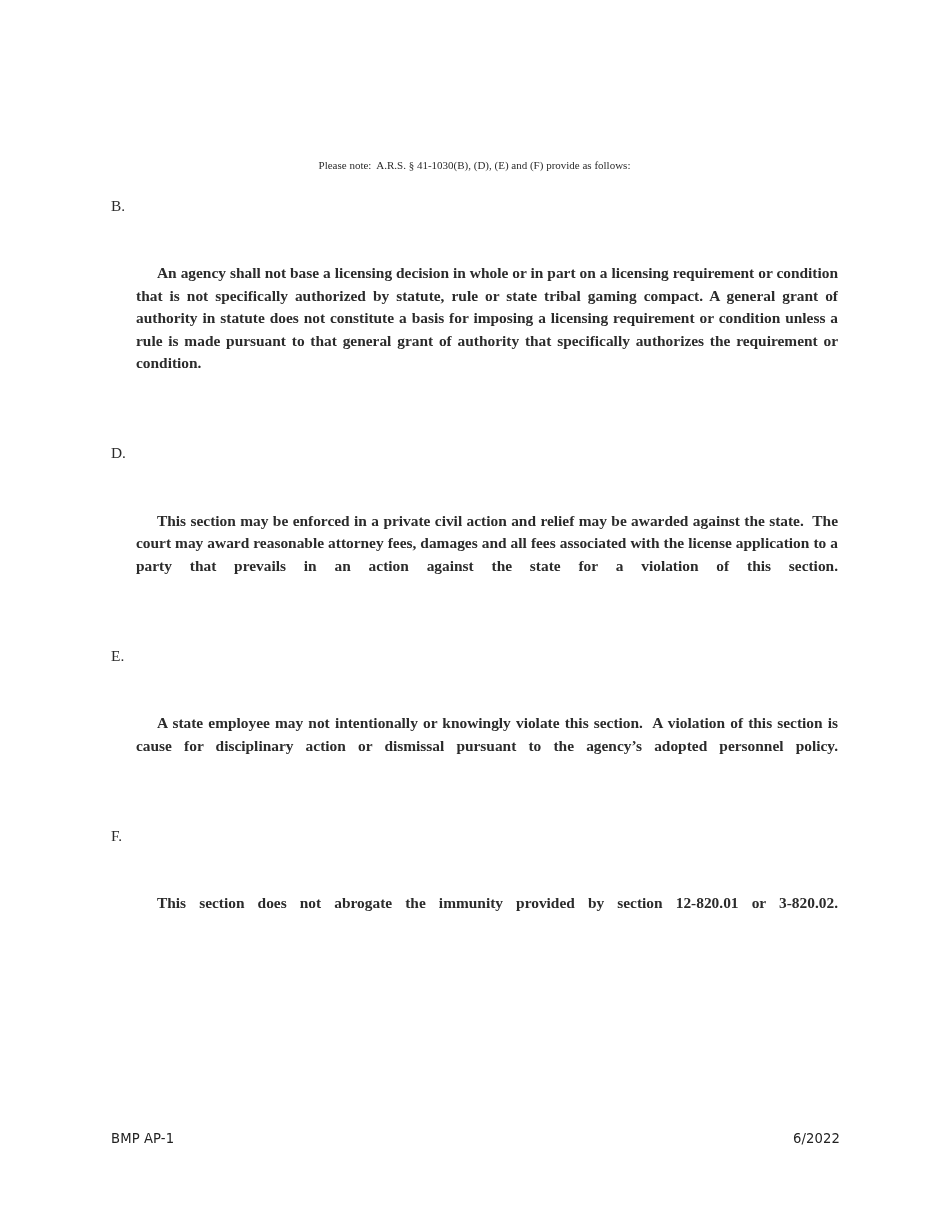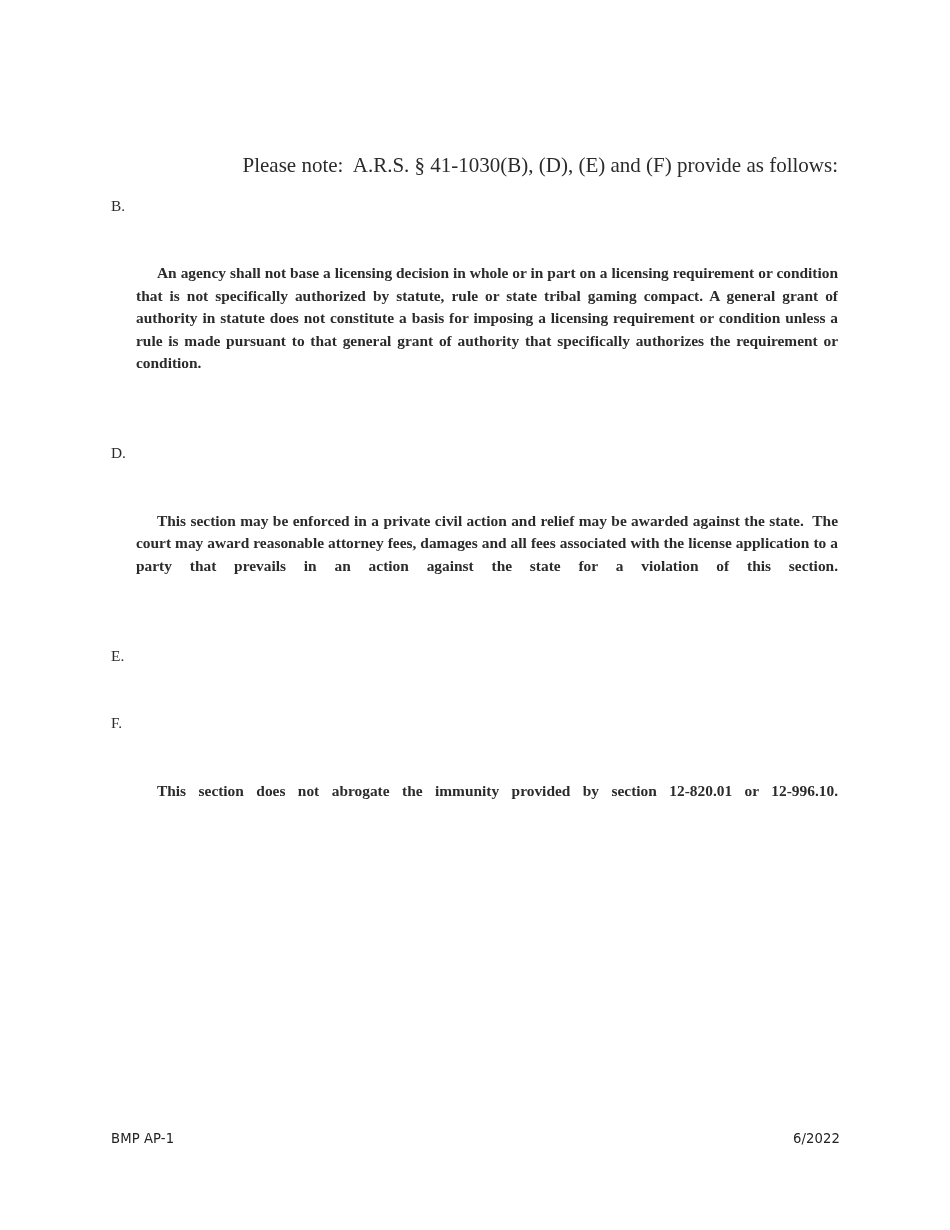--- a/index.html
+++ b/index.html
@@ -19,25 +19,25 @@
 
   
   .content {
     position: absolute;
     left: 111px;
     top: 154px;
     width: 727px;
   }
 
   .note-line {
-    font-size: 21px;
+    font-size: 11px;
     line-height: 22.5px;
     white-space: pre-wrap;
     margin: 0 0 18px 0;
-    text-align: right;
+    text-align: center;
   }
 
   .clause-list {
     margin: 0;
     padding: 0;
     list-style: none;
   }
 
   .clause {
     position: relative;
@@ -105,25 +105,26 @@
         <span class="clause-text">An agency shall not base a licensing decision in whole or in part on a licensing requirement or condition that is not specifically authorized by statute, rule or state tribal gaming compact. A general grant of authority in statute does not constitute a basis for imposing a licensing requirement or condition unless a rule is made pursuant to that general grant of authority that specifically authorizes the requirement or condition.</span>
       </div>
 
       <div class="clause">
         <span class="marker">D.</span>
         <span class="clause-text">This section may be enforced in a private civil action and relief may be awarded against the state.  The court may award reasonable attorney fees, damages and all fees associated with the license application to a party that prevails in an action against the state for a violation of this section.</span>
       </div>
 
       <div class="clause">
         <span class="marker">E.</span>
+        <span class="clause-text">A state employee may not intentionally or knowingly violate this section.  A violation of this section is cause for disciplinary action or dismissal pursuant to the agency’s adopted personnel policy.</span>
       </div>
 
       <div class="clause">
         <span class="marker">F.</span>
-        <span class="clause-text">This section does not abrogate the immunity provided by section 12-820.01 or 12-996.10.</span>
+        <span class="clause-text">This section does not abrogate the immunity provided by section 12-820.01 or 3-820.02.</span>
       </div>
 
     </div>
   </div>
 
   <div class="footer">
     <span class="doc-code">BMP AP-1</span>
     <span class="doc-date">6/2022</span>
   </div>
 

